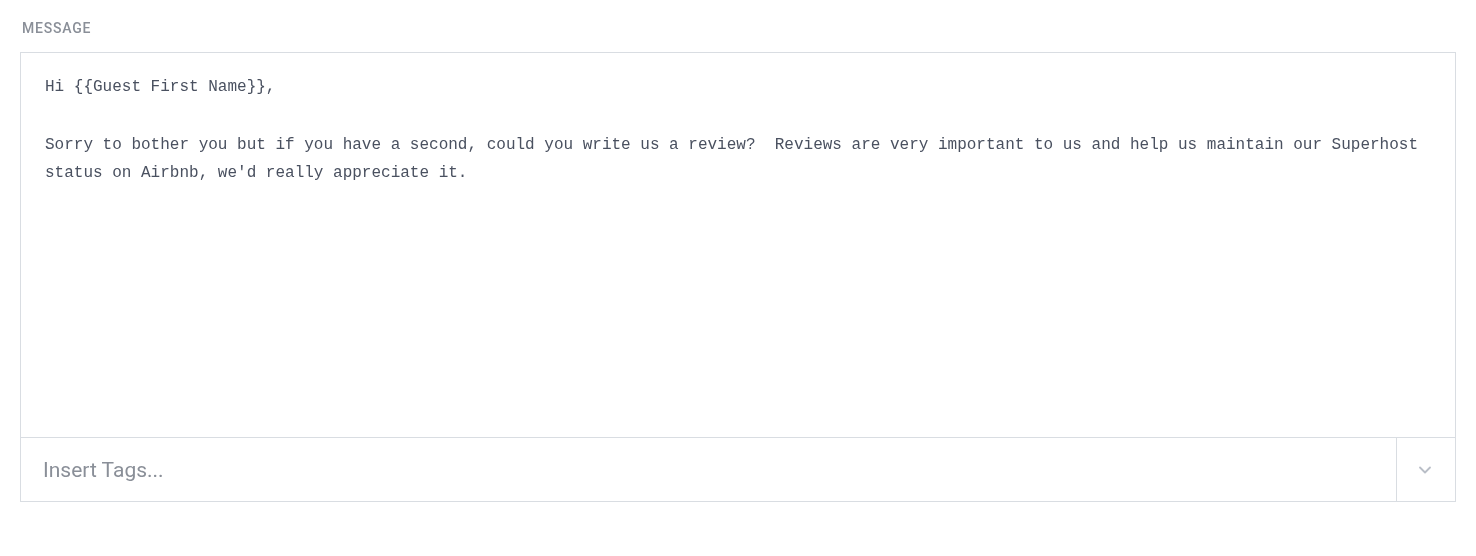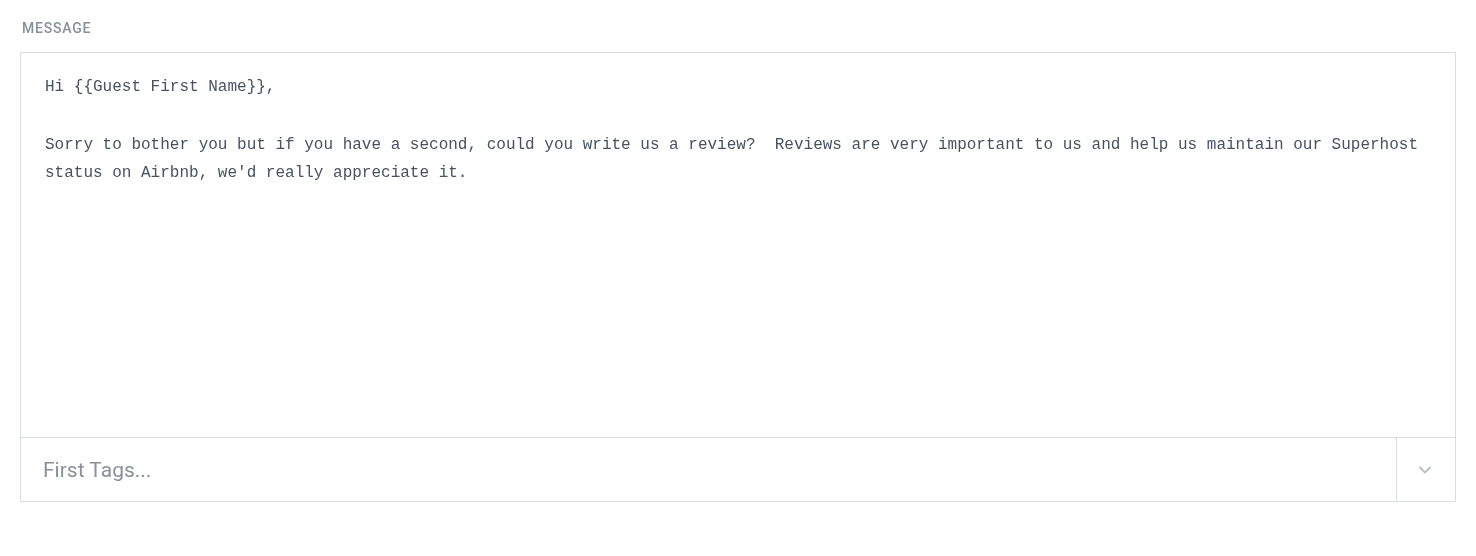--- a/index.html
+++ b/index.html
@@ -77,20 +77,20 @@
 <body>
 
 <div class="field-label">MESSAGE</div>
 
 <div class="message-container">
   <textarea class="message-textarea" style="">Hi {{Guest First Name}},
 
 Sorry to bother you but if you have a second, could you write us a review?  Reviews are very important to us and help us maintain our Superhost status on Airbnb, we'd really appreciate it.</textarea>
 
   <div class="insert-tags-bar">
-    <span class="insert-tags-label">First Tags...</span>
+    <span class="insert-tags-label">Insert Tags...</span>
     <span class="chevron-wrap">
       <svg class="chevron-icon" viewBox="0 0 24 24">
         <path d="M6 9l6 6 6-6"></path>
       </svg>
     </span>
   </div>
 </div>
 
 </body></html>

